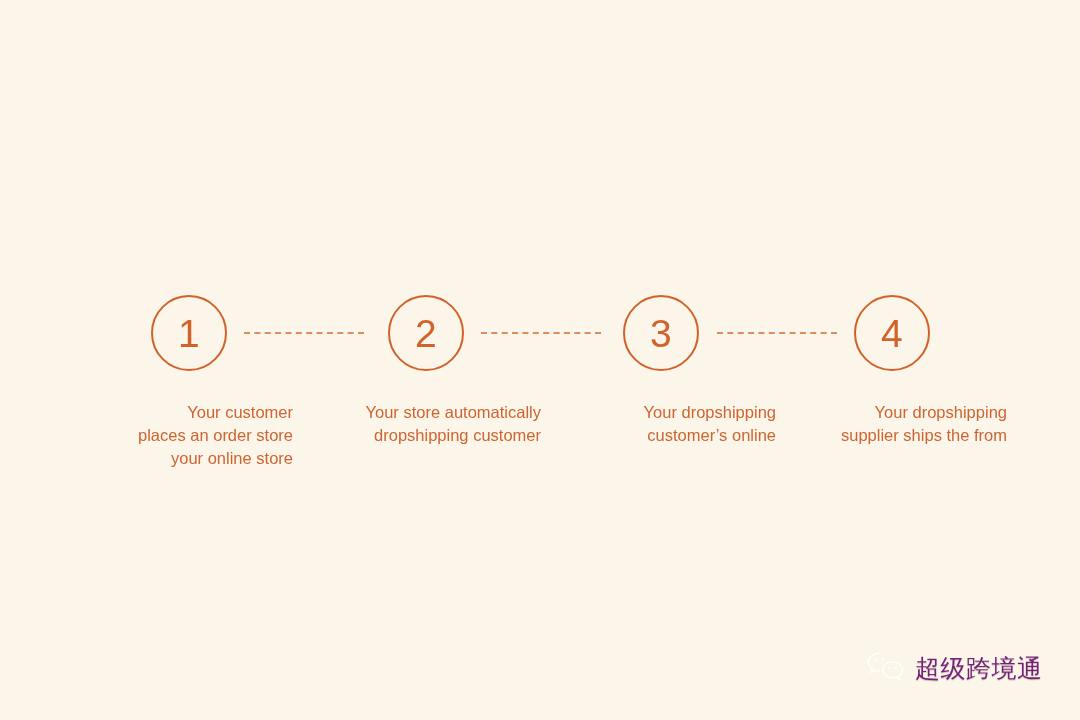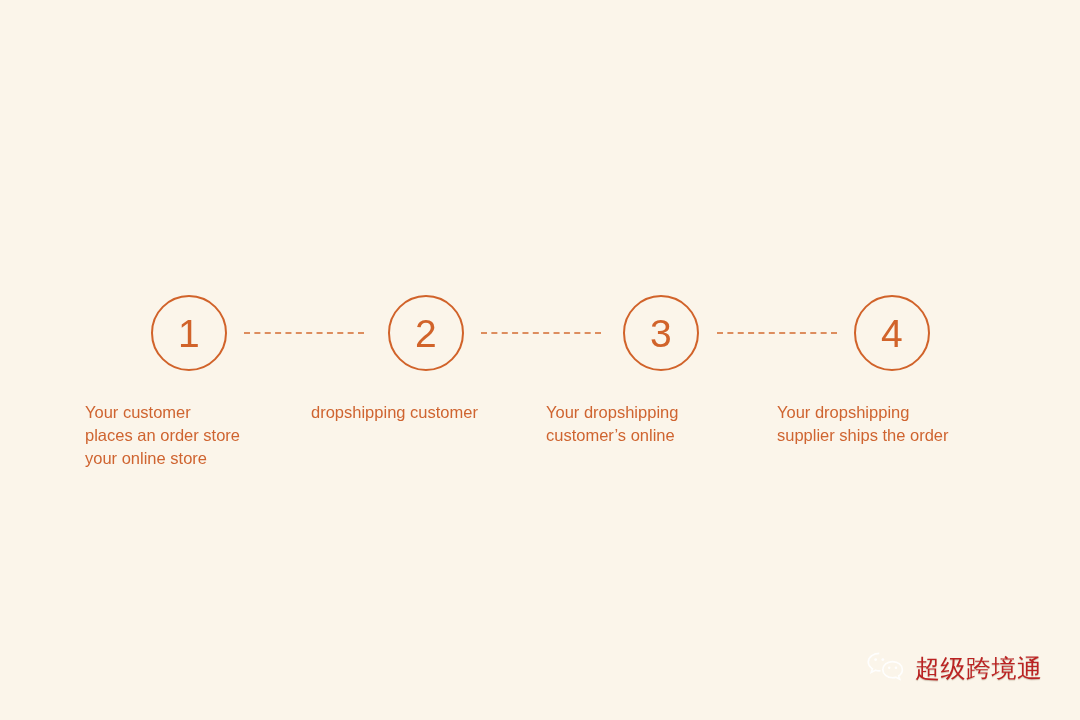--- a/index.html
+++ b/index.html
@@ -64,21 +64,21 @@
   
   .captions {
     position: absolute;
     left: 0;
     top: 401px;
     width: 1080px;
   }
   .step-caption {
     position: absolute;
     top: 0;
-    text-align: left;
+    text-align: right;
     font-family: "Liberation Sans", sans-serif;
     font-size: 16.5px;
     line-height: 23px;
     color: #cf6430;
     -webkit-font-smoothing: antialiased;
   }
 
   
   .watermark {
     position: absolute;
@@ -95,21 +95,21 @@
     position: relative;
     flex: none;
   }
   .wechat-icon svg {
     display: block;
   }
   .watermark-text {
     font-family: "DejaVu Sans", sans-serif;
     font-size: 25px;
     font-weight: 400;
-    color: #b91c1c;
+    color: #701a75;
     letter-spacing: 0.5px;
     line-height: 1;
     text-shadow: 0 1px 1px rgba(150, 135, 110, 0.45);
     white-space: nowrap;
   }
 </style>
 </head>
 <body>
 
 <div id="infographic">
@@ -139,31 +139,32 @@
 
   <div class="captions">
 
     <div class="step-caption" style="left:85px; width:208px;">
       <div>Your customer</div>
       <div>places an order store</div>
       <div>your online store</div>
     </div>
 
     <div class="step-caption" style="left:311px; width:230px;">
+      <div>Your store automatically</div>
       <div>dropshipping customer</div>
     </div>
 
     <div class="step-caption" style="left:546px; width:230px;">
       <div>Your dropshipping</div>
       <div>customer’s online</div>
     </div>
 
     <div class="step-caption" style="left:777px; width:230px;">
       <div>Your dropshipping</div>
-      <div>supplier ships the order</div>
+      <div>supplier ships the from</div>
     </div>
 
   </div>
 
   <div class="watermark">
     <span class="wechat-icon">
       <svg width="40" height="34" viewBox="0 0 40 34" xmlns="http://www.w3.org/2000/svg">
         <g fill="none" stroke="#ffffff" stroke-width="1.6">
           <path d="M13.2 2.4C7.2 2.4 2.3 6.3 2.3 11.1c0 2.7 1.6 5.1 4.1 6.7l-1.2 3.6 4.1-2.1c1.2 0.35 2.5 0.55 3.9 0.55 0.45 0 0.9-0.02 1.35-0.06"></path>
           <path d="M26.6 10.6c-5.4 0-9.8 3.6-9.8 8.1 0 4.5 4.4 8.1 9.8 8.1 1.2 0 2.35-0.18 3.4-0.5l3.75 1.95-1.1-3.3c2.3-1.5 3.75-3.7 3.75-6.25 0-4.5-4.4-8.1-9.8-8.1z"></path>

